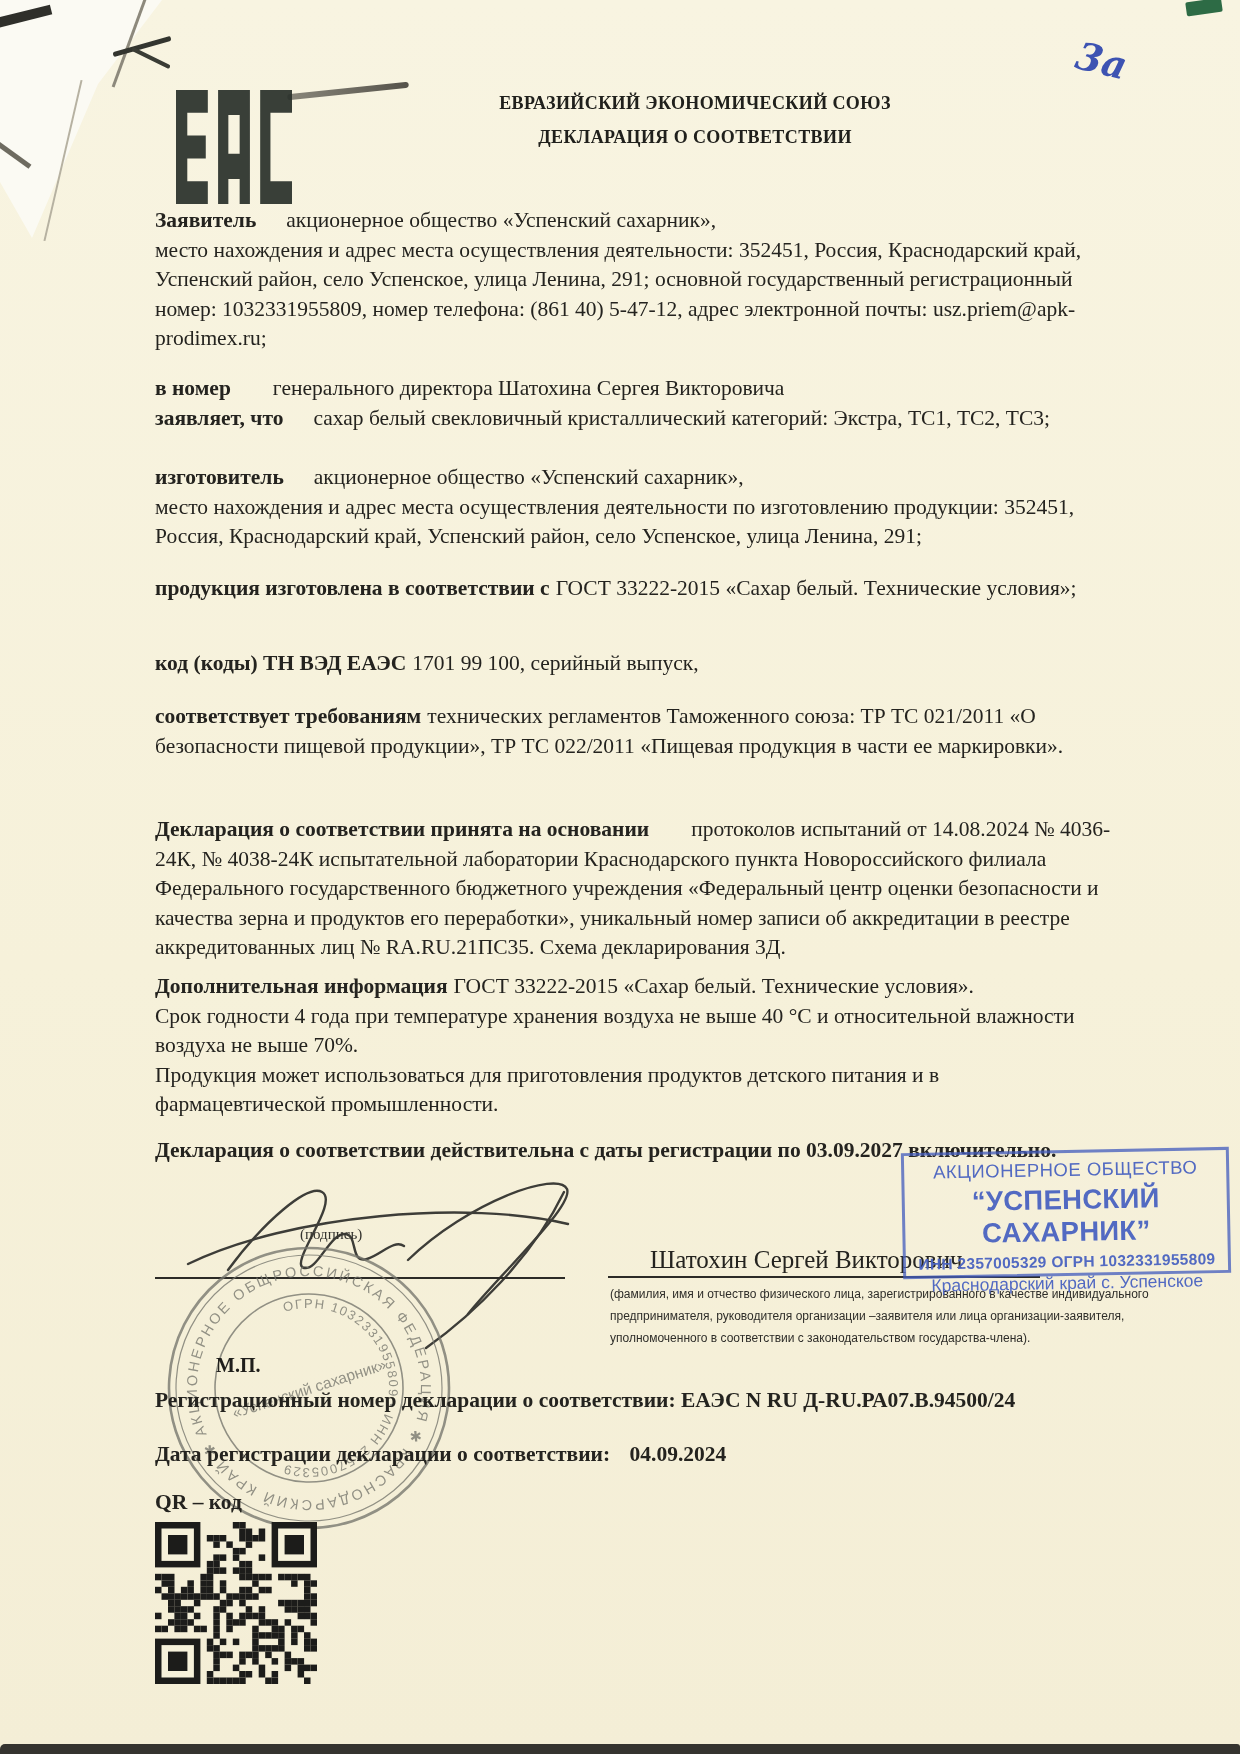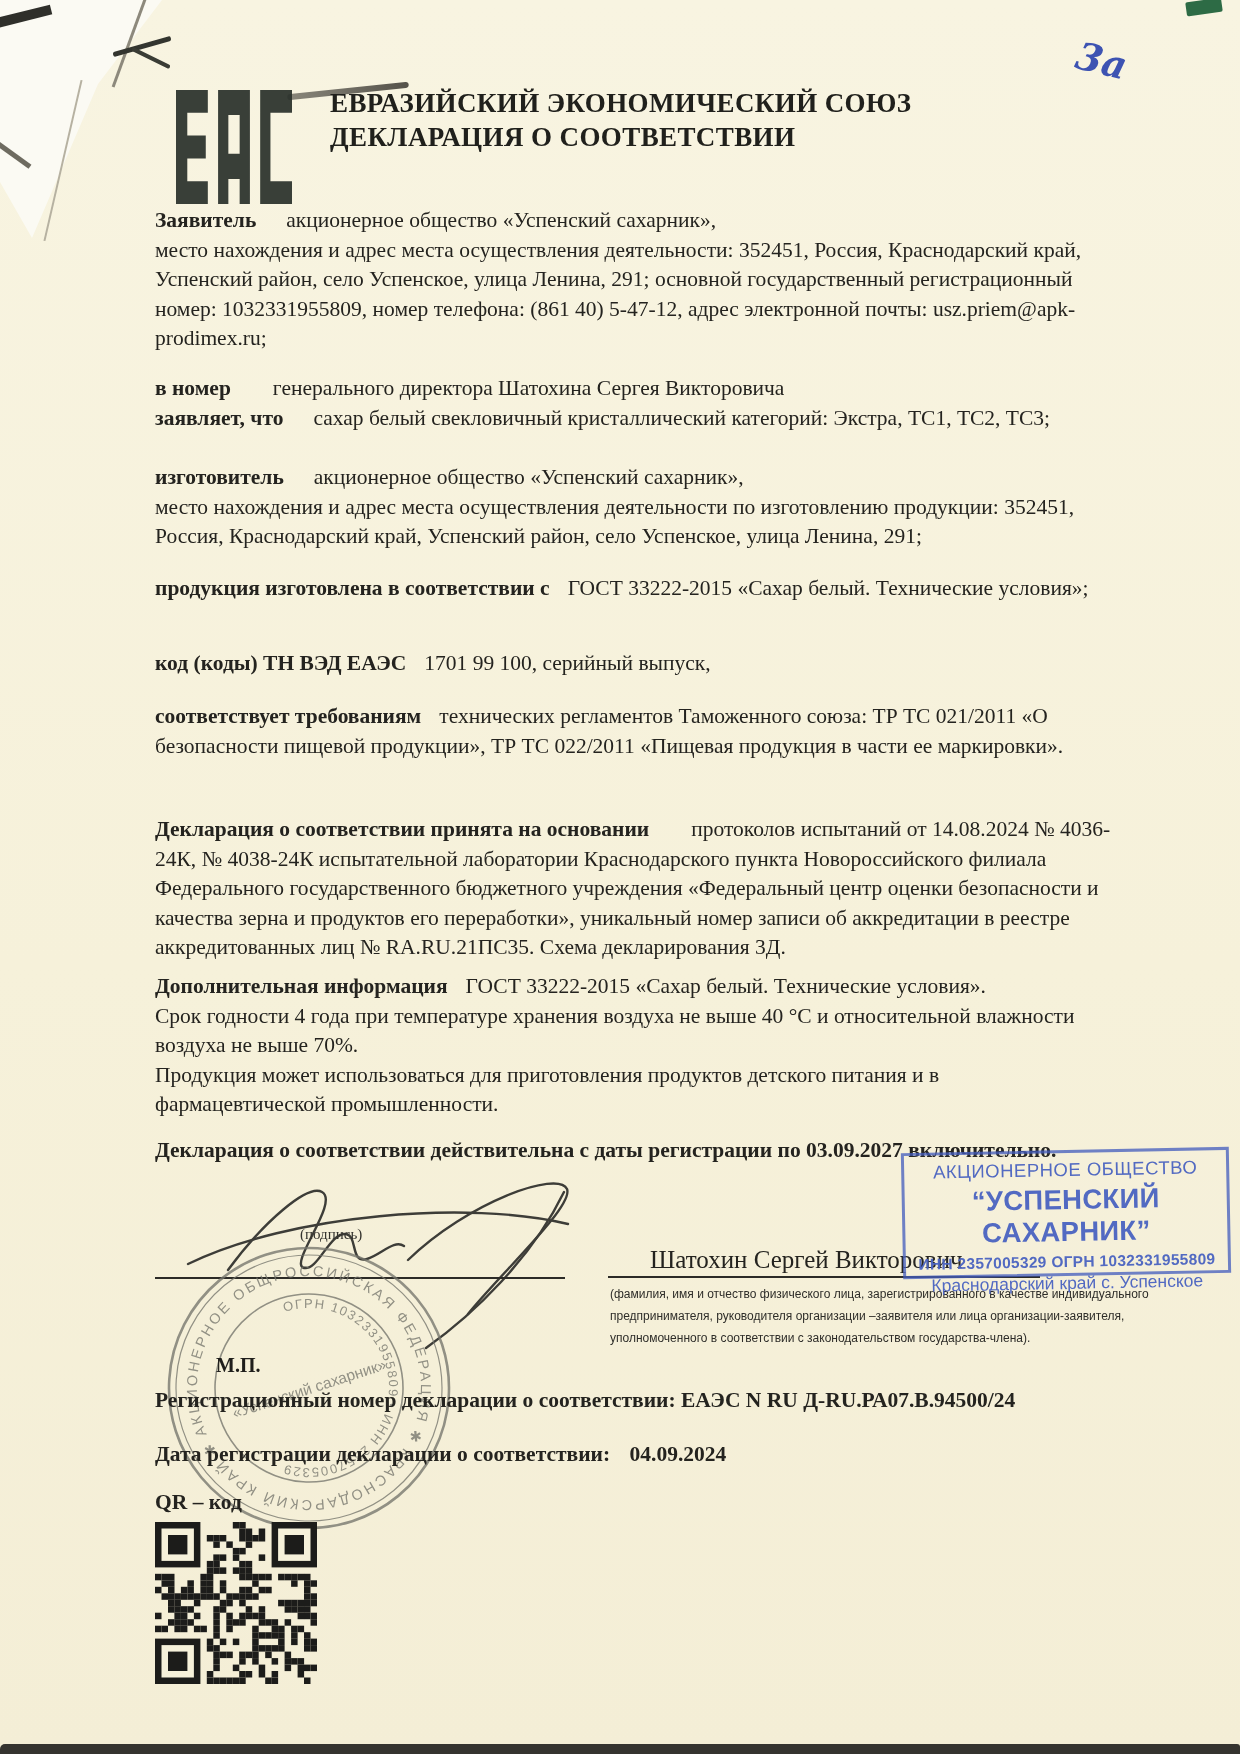--- a/index.html
+++ b/index.html
@@ -2,26 +2,26 @@
 <html><head>
 <meta charset="utf-8">
 <style>
   html,body{margin:0;padding:0;}
   body{width:1240px;height:1754px;position:relative;background:#e8e4d2;overflow:hidden;
        font-family:"Liberation Serif", serif;color:#1f1e1b;}
   .page{position:absolute;left:0;top:0;width:1240px;height:1754px;
         background:linear-gradient(180deg,#f8f4e1 0%,#f6f1da 55%,#f4eed6 100%);}
   .abs{position:absolute;}
   
-  .title{font-weight:700;font-size:27px;line-height:34px;letter-spacing:.4px;color:#20201c;}
+  .title{font-weight:700;font-size:18px;line-height:34px;text-align:center;letter-spacing:.4px;color:#20201c;}
   .eac-logo{opacity:.93;}
   
   .para{font-size:21.5px;line-height:29.5px;width:956px;color:#24231f;}
   .lbl{font-weight:700;}
-  .gap-s{margin-right:18px;} .gap-m{margin-right:30px;} .gap-l{margin-right:42px;}
+  .gap-s{margin-right:6px;} .gap-m{margin-right:30px;} .gap-l{margin-right:42px;}
   
   .sigline{height:2px;background:#2c2b27;}
   .caption-small{font-size:15px;font-family:"Liberation Serif",serif;color:#34332e;}
   .fineprint{font-family:Liberation Sans, sans-serif;font-size:12px;line-height:22px;color:#2e2d29;width:585px;}
   .signame{font-size:25px;color:#24231f;}
   
   .stamp{border:3px solid rgba(67,93,190,.8);color:#4a63c1;text-align:center;
          font-family:"Liberation Sans",sans-serif;transform:rotate(-1.1deg);opacity:.95;background:rgba(255,255,255,0.02);}
   .stamp .s1{font-size:18.5px;letter-spacing:.5px;margin-top:6px;font-weight:500;}
   .stamp .s2{font-size:27.5px;font-weight:700;letter-spacing:.3px;margin-top:3px;}

